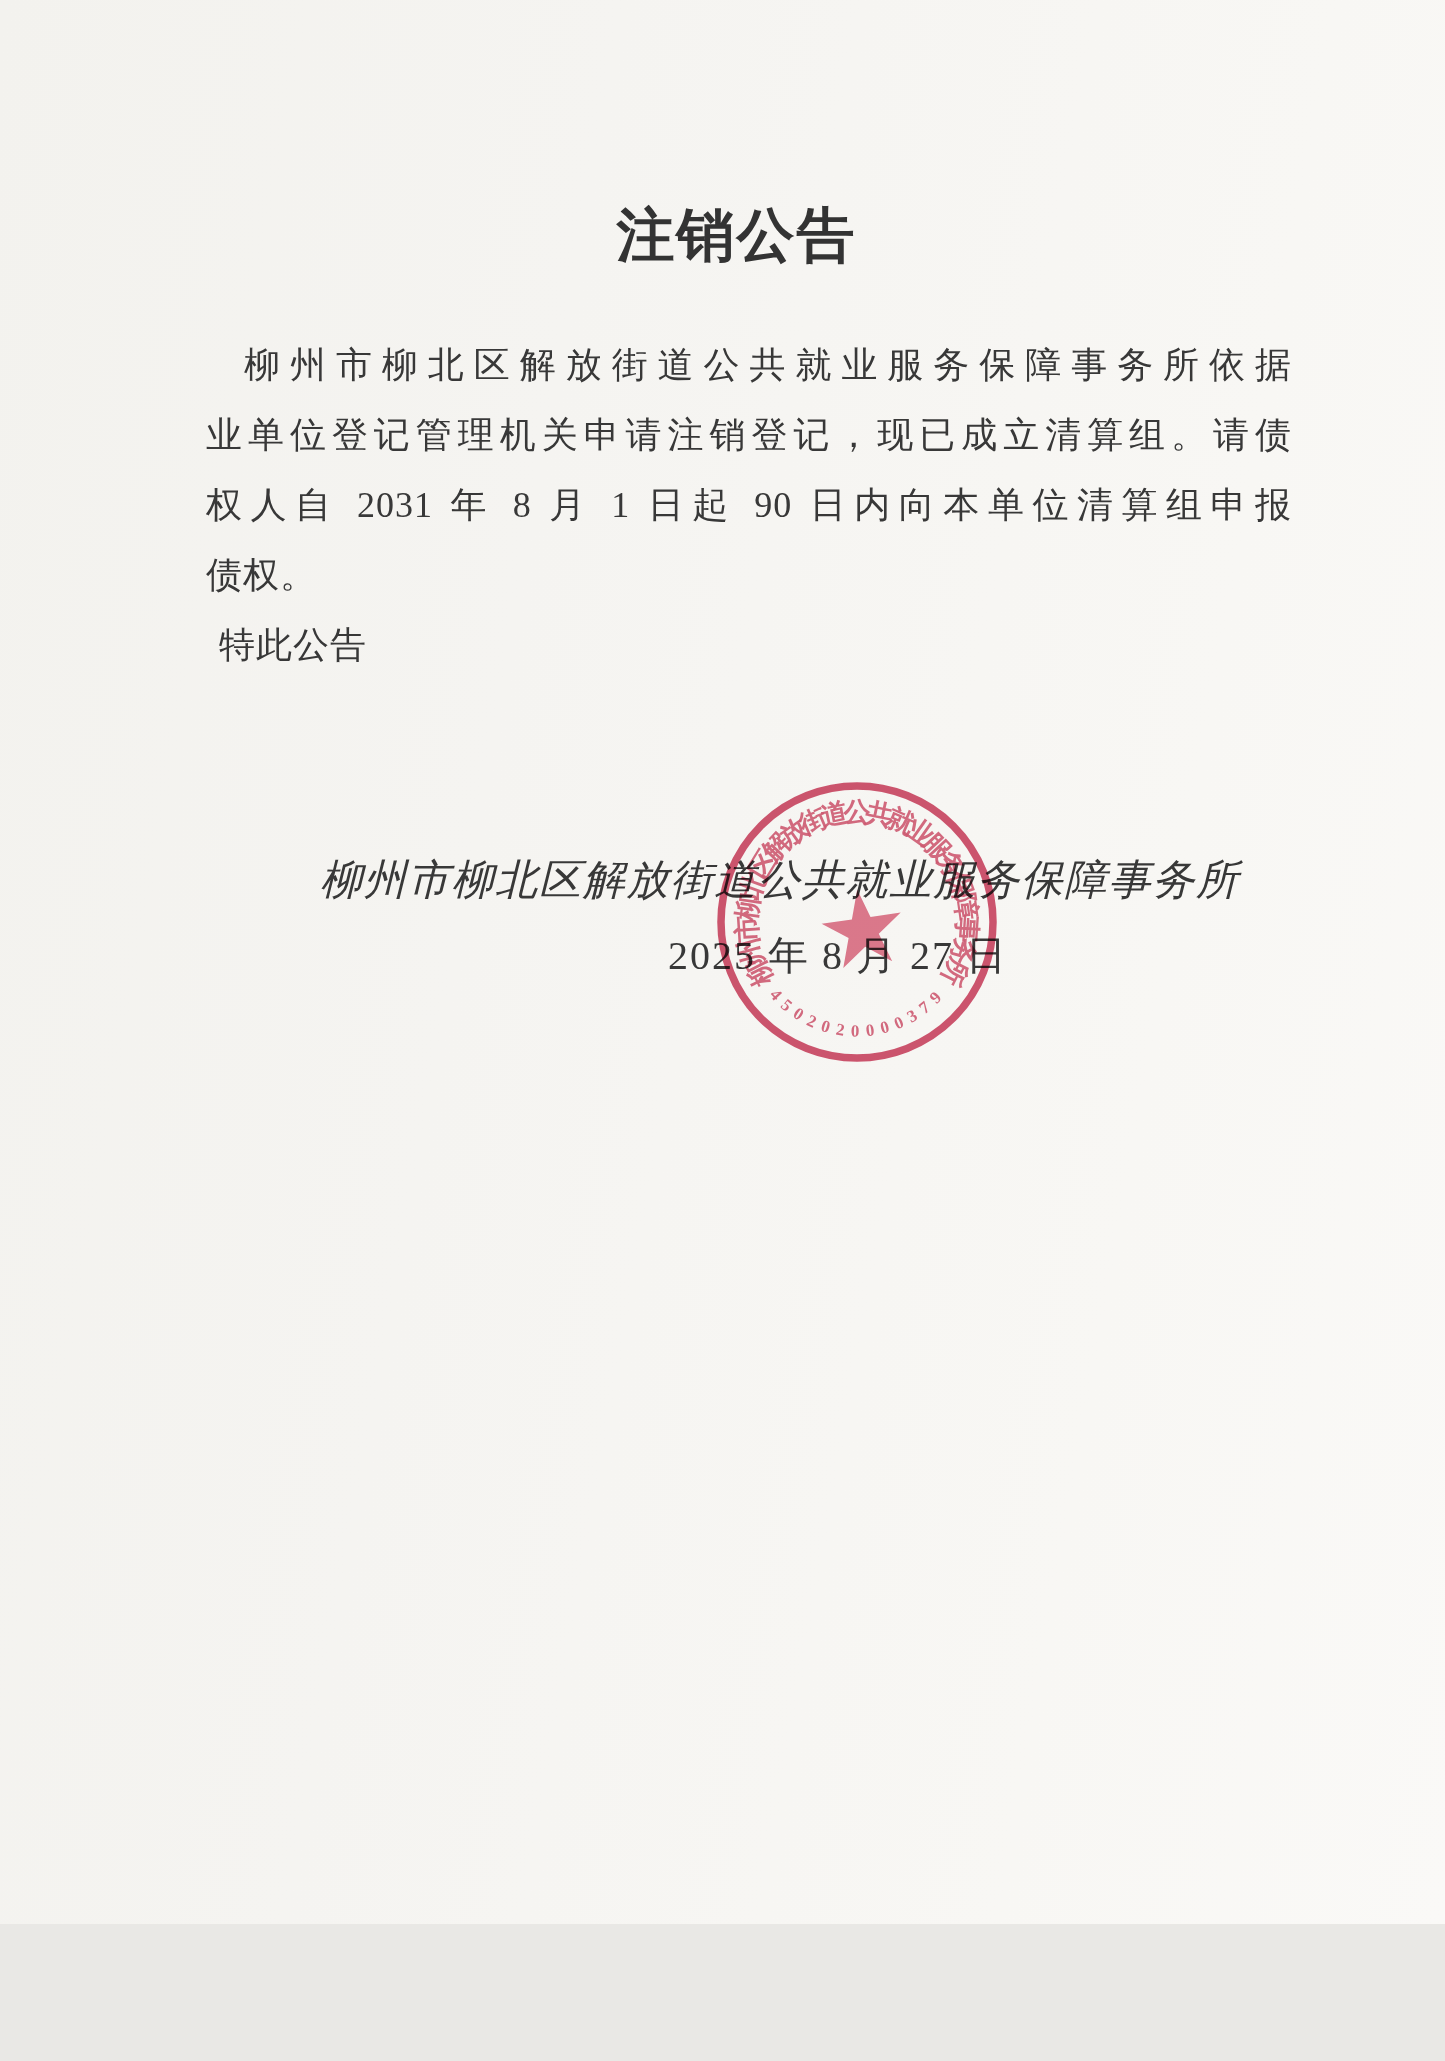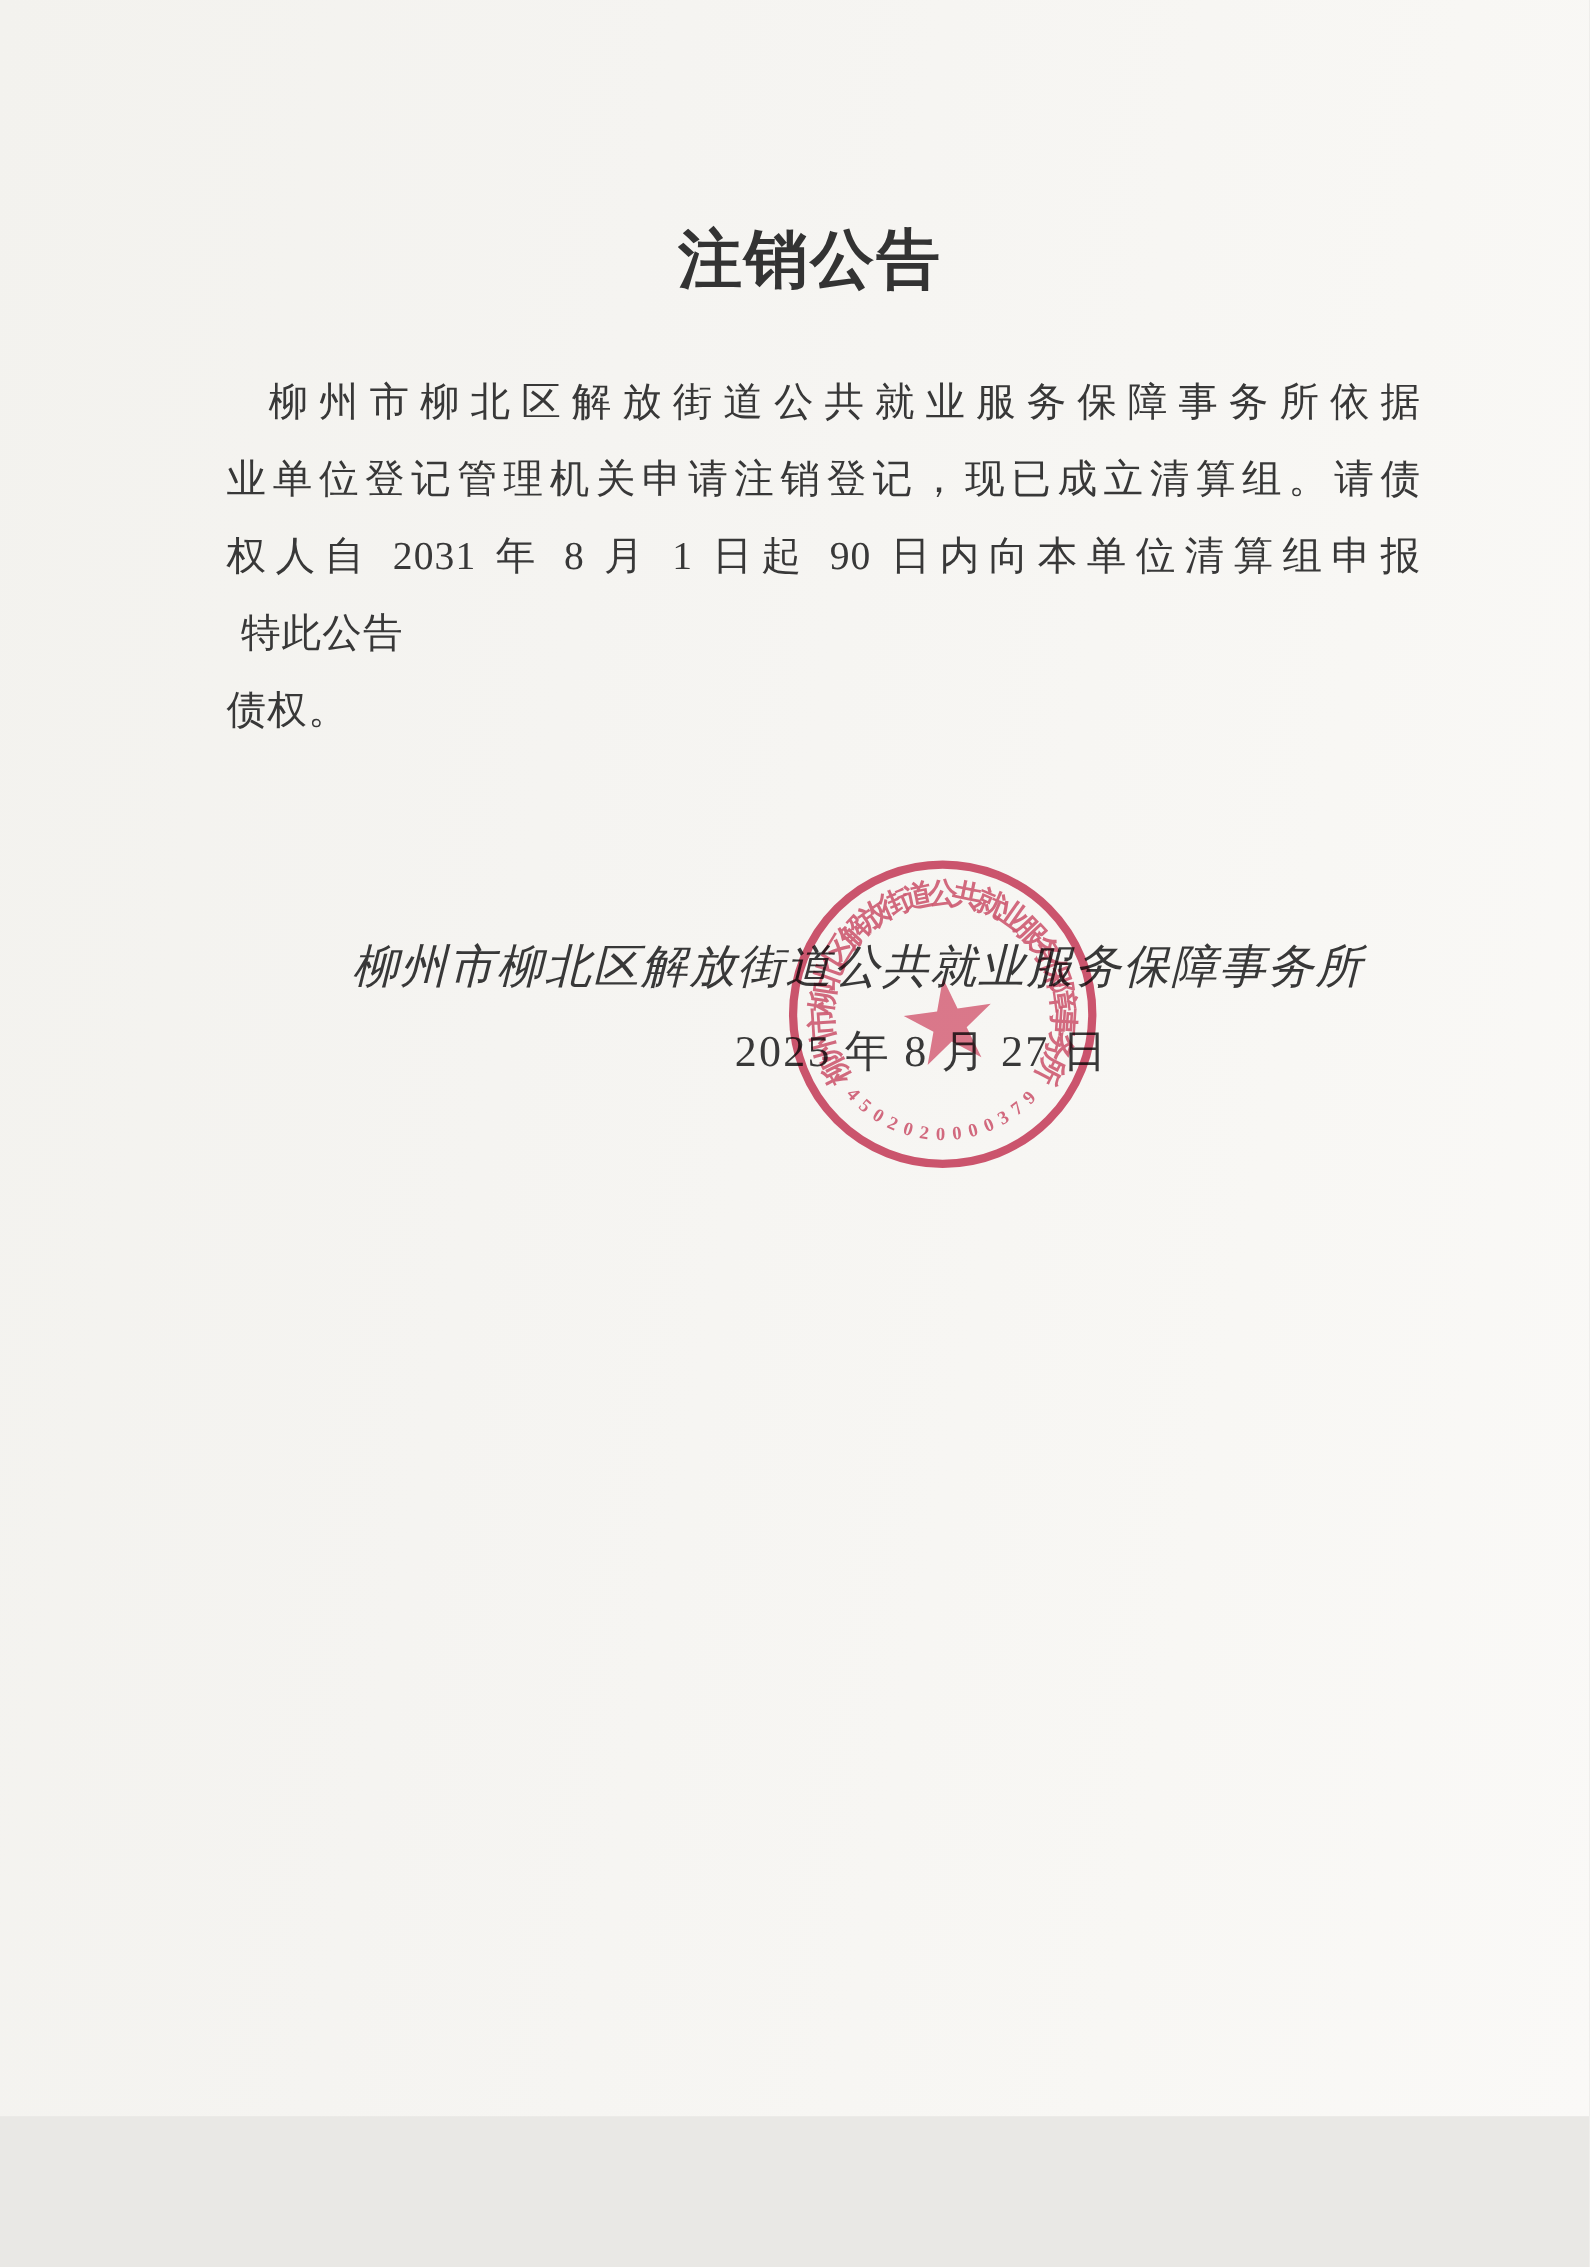--- a/index.html
+++ b/index.html
@@ -72,22 +72,22 @@
 <body>
 
 <div class="page">
 
   <div class="title">注销公告</div>
 
   <div class="body-block">
     <div class="body-line justify indent">柳州市柳北区解放街道公共就业服务保障事务所依据</div>
     <div class="body-line justify">业单位登记管理机关申请注销登记，现已成立清算组。请债</div>
     <div class="body-line justify">权人自 2031 年 8 月 1 日起 90 日内向本单位清算组申报</div>
+    <div class="body-line">债权。</div>
     <div class="body-line shift">特此公告</div>
-    <div class="body-line">债权。</div>
   </div>
 
   <div class="signature">柳州市柳北区解放街道公共就业服务保障事务所</div>
 
   <div class="date-line">2025 年 8 月 27 日</div>
 
   <svg class="seal" id="seal-svg" viewBox="0 0 300 300" aria-hidden="true">
     <g id="seal-group">
       <circle id="seal-ring" cx="150" cy="153" r="136" fill="none" stroke-width="7.5" stroke="#cf4a67"></circle>
       <path id="seal-star" d="M150.2 120.4L163.5 147.9L193.7 143.6L171.8 164.8L185.2 192.2L158.2 177.8L136.3 199.1L141.6 169.0L114.6 154.7L144.9 150.5Z" fill="#d85873" fill-opacity="0.85"></path>

